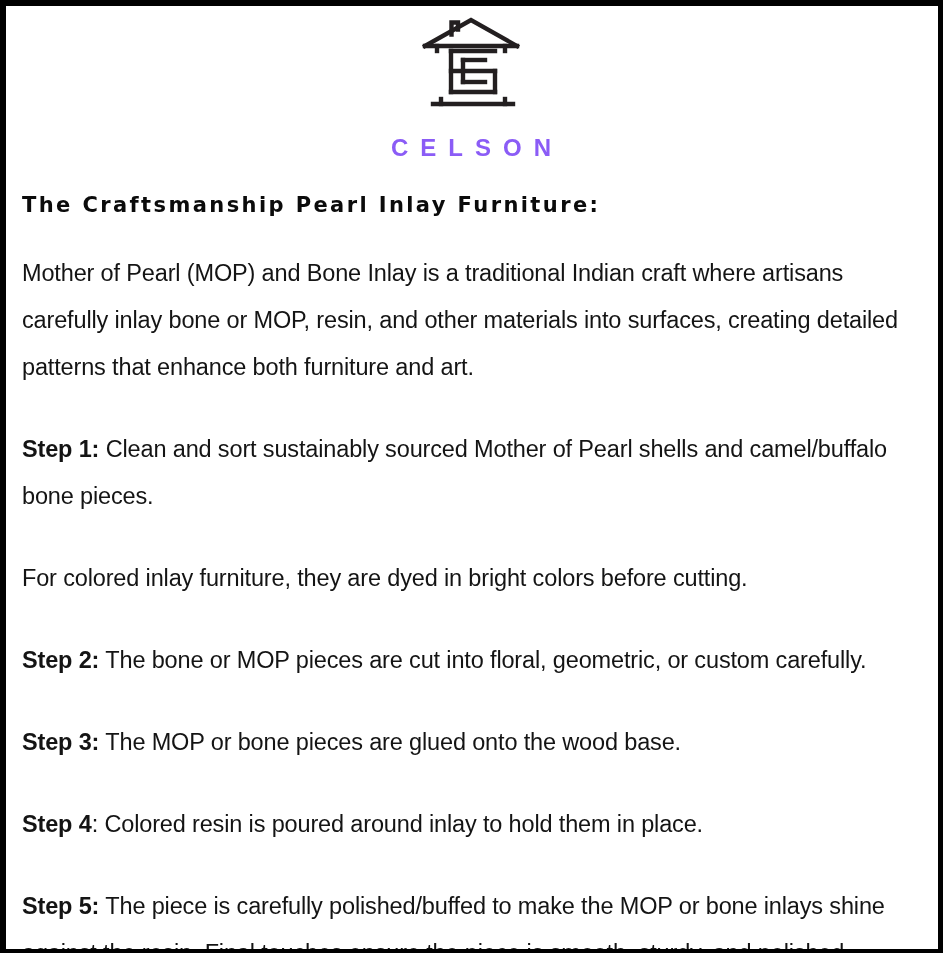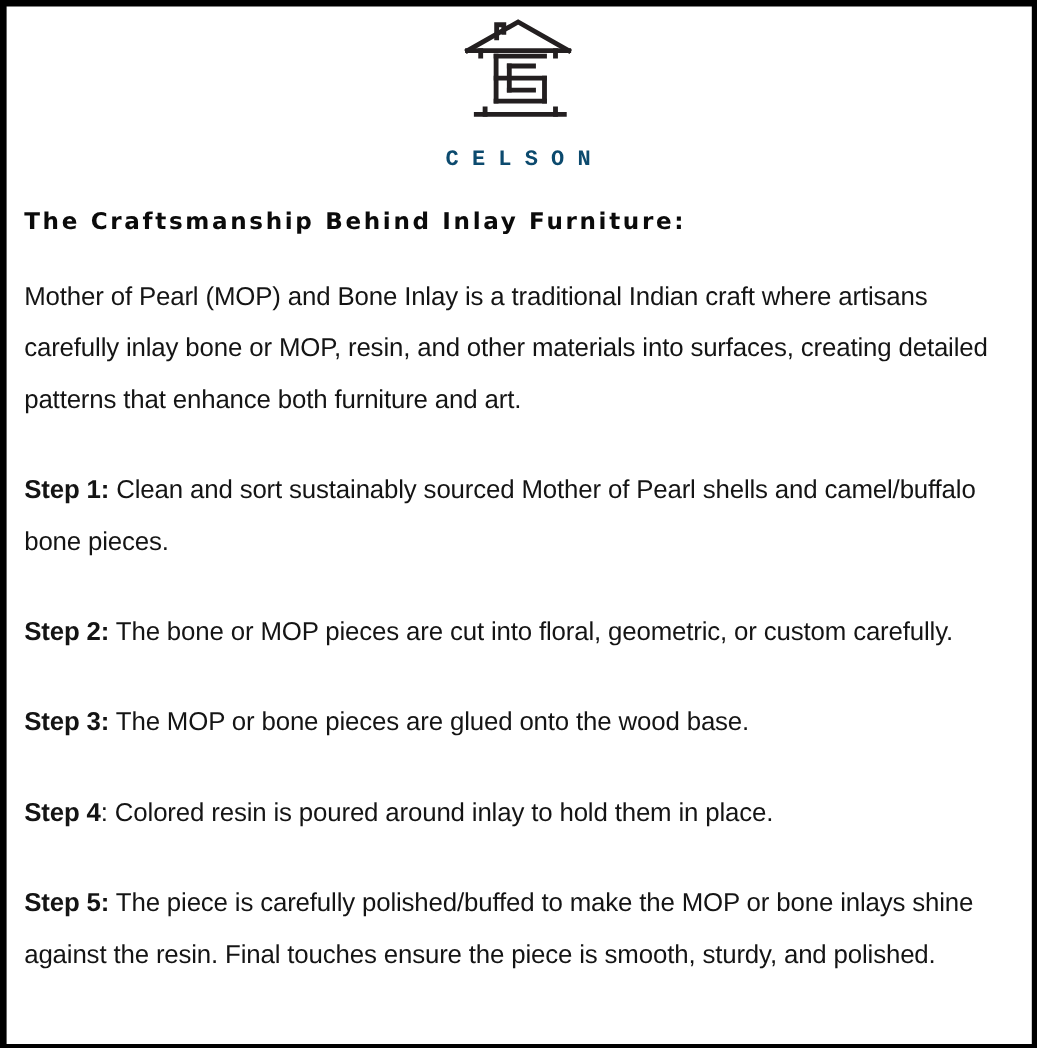--- a/index.html
+++ b/index.html
@@ -42,26 +42,26 @@
   }
   .logo-mark {
     display: block;
     margin: 0 auto;
     width: 104px;
     height: 98px;
   }
   .wordmark {
     display: block;
     margin: 22px auto 0 auto;
-    font-family: Liberation Mono, monospace;
-    font-size: 20px;
+    font-family: Liberation Sans, sans-serif;
+    font-size: 24px;
     font-weight: 600;
     letter-spacing: 12px;
     text-indent: 12px;
-    color: #0c4a6e;
+    color: #8b5cf6;
     line-height: 1;
   }
 
   
   .headline {
     margin: 33px 0 0 6px;
     font-family: "DejaVu Sans", sans-serif;
     font-size: 21px;
     font-weight: bold;
     letter-spacing: 2.4px;
@@ -135,28 +135,29 @@
         <g fill="none" stroke="#231f20" stroke-width="4.4" stroke-linecap="square">
 
           <path d="M14 88 L94 88"></path>
           <path d="M22 83 L22 88"></path>
           <path d="M86 83 L86 88"></path>
         </g>
       </svg>
       <div class="wordmark">CELSON</div>
     </div>
 
-    <h1 class="headline">The Craftsmanship Behind Inlay Furniture:</h1>
+    <h1 class="headline">The Craftsmanship Pearl Inlay Furniture:</h1>
 
     <div class="body-copy">
 
       <p class="para p-intro"><span class="lead"></span><span class="lead-colon"></span><span>Mother of Pearl (MOP) and Bone Inlay is a traditional Indian craft where artisans carefully inlay bone or MOP, resin, and other materials into surfaces, creating detailed patterns that enhance both furniture and art.</span></p>
 
       <p class="para"><span class="lead">Step 1:</span><span class="lead-colon"></span><span> Clean and sort sustainably sourced Mother of Pearl shells and camel/buffalo bone pieces.</span></p>
 
+      <p class="para"><span class="lead"></span><span class="lead-colon"></span><span>For colored inlay furniture, they are dyed in bright colors before cutting.</span></p>
 
       <p class="para"><span class="lead">Step 2:</span><span class="lead-colon"></span><span> The bone or MOP pieces are cut into floral, geometric, or custom carefully.</span></p>
 
       <p class="para"><span class="lead">Step 3:</span><span class="lead-colon"></span><span> The MOP or bone pieces are glued onto the wood base.</span></p>
 
       <p class="para"><span class="lead">Step 4</span><span class="lead-colon">:</span><span> Colored resin is poured around inlay to hold them in place.</span></p>
 
       <p class="para"><span class="lead">Step 5:</span><span class="lead-colon"></span><span> The piece is carefully polished/buffed to make the MOP or bone inlays shine against the resin. Final touches ensure the piece is smooth, sturdy, and polished.</span></p>
 
     </div>

